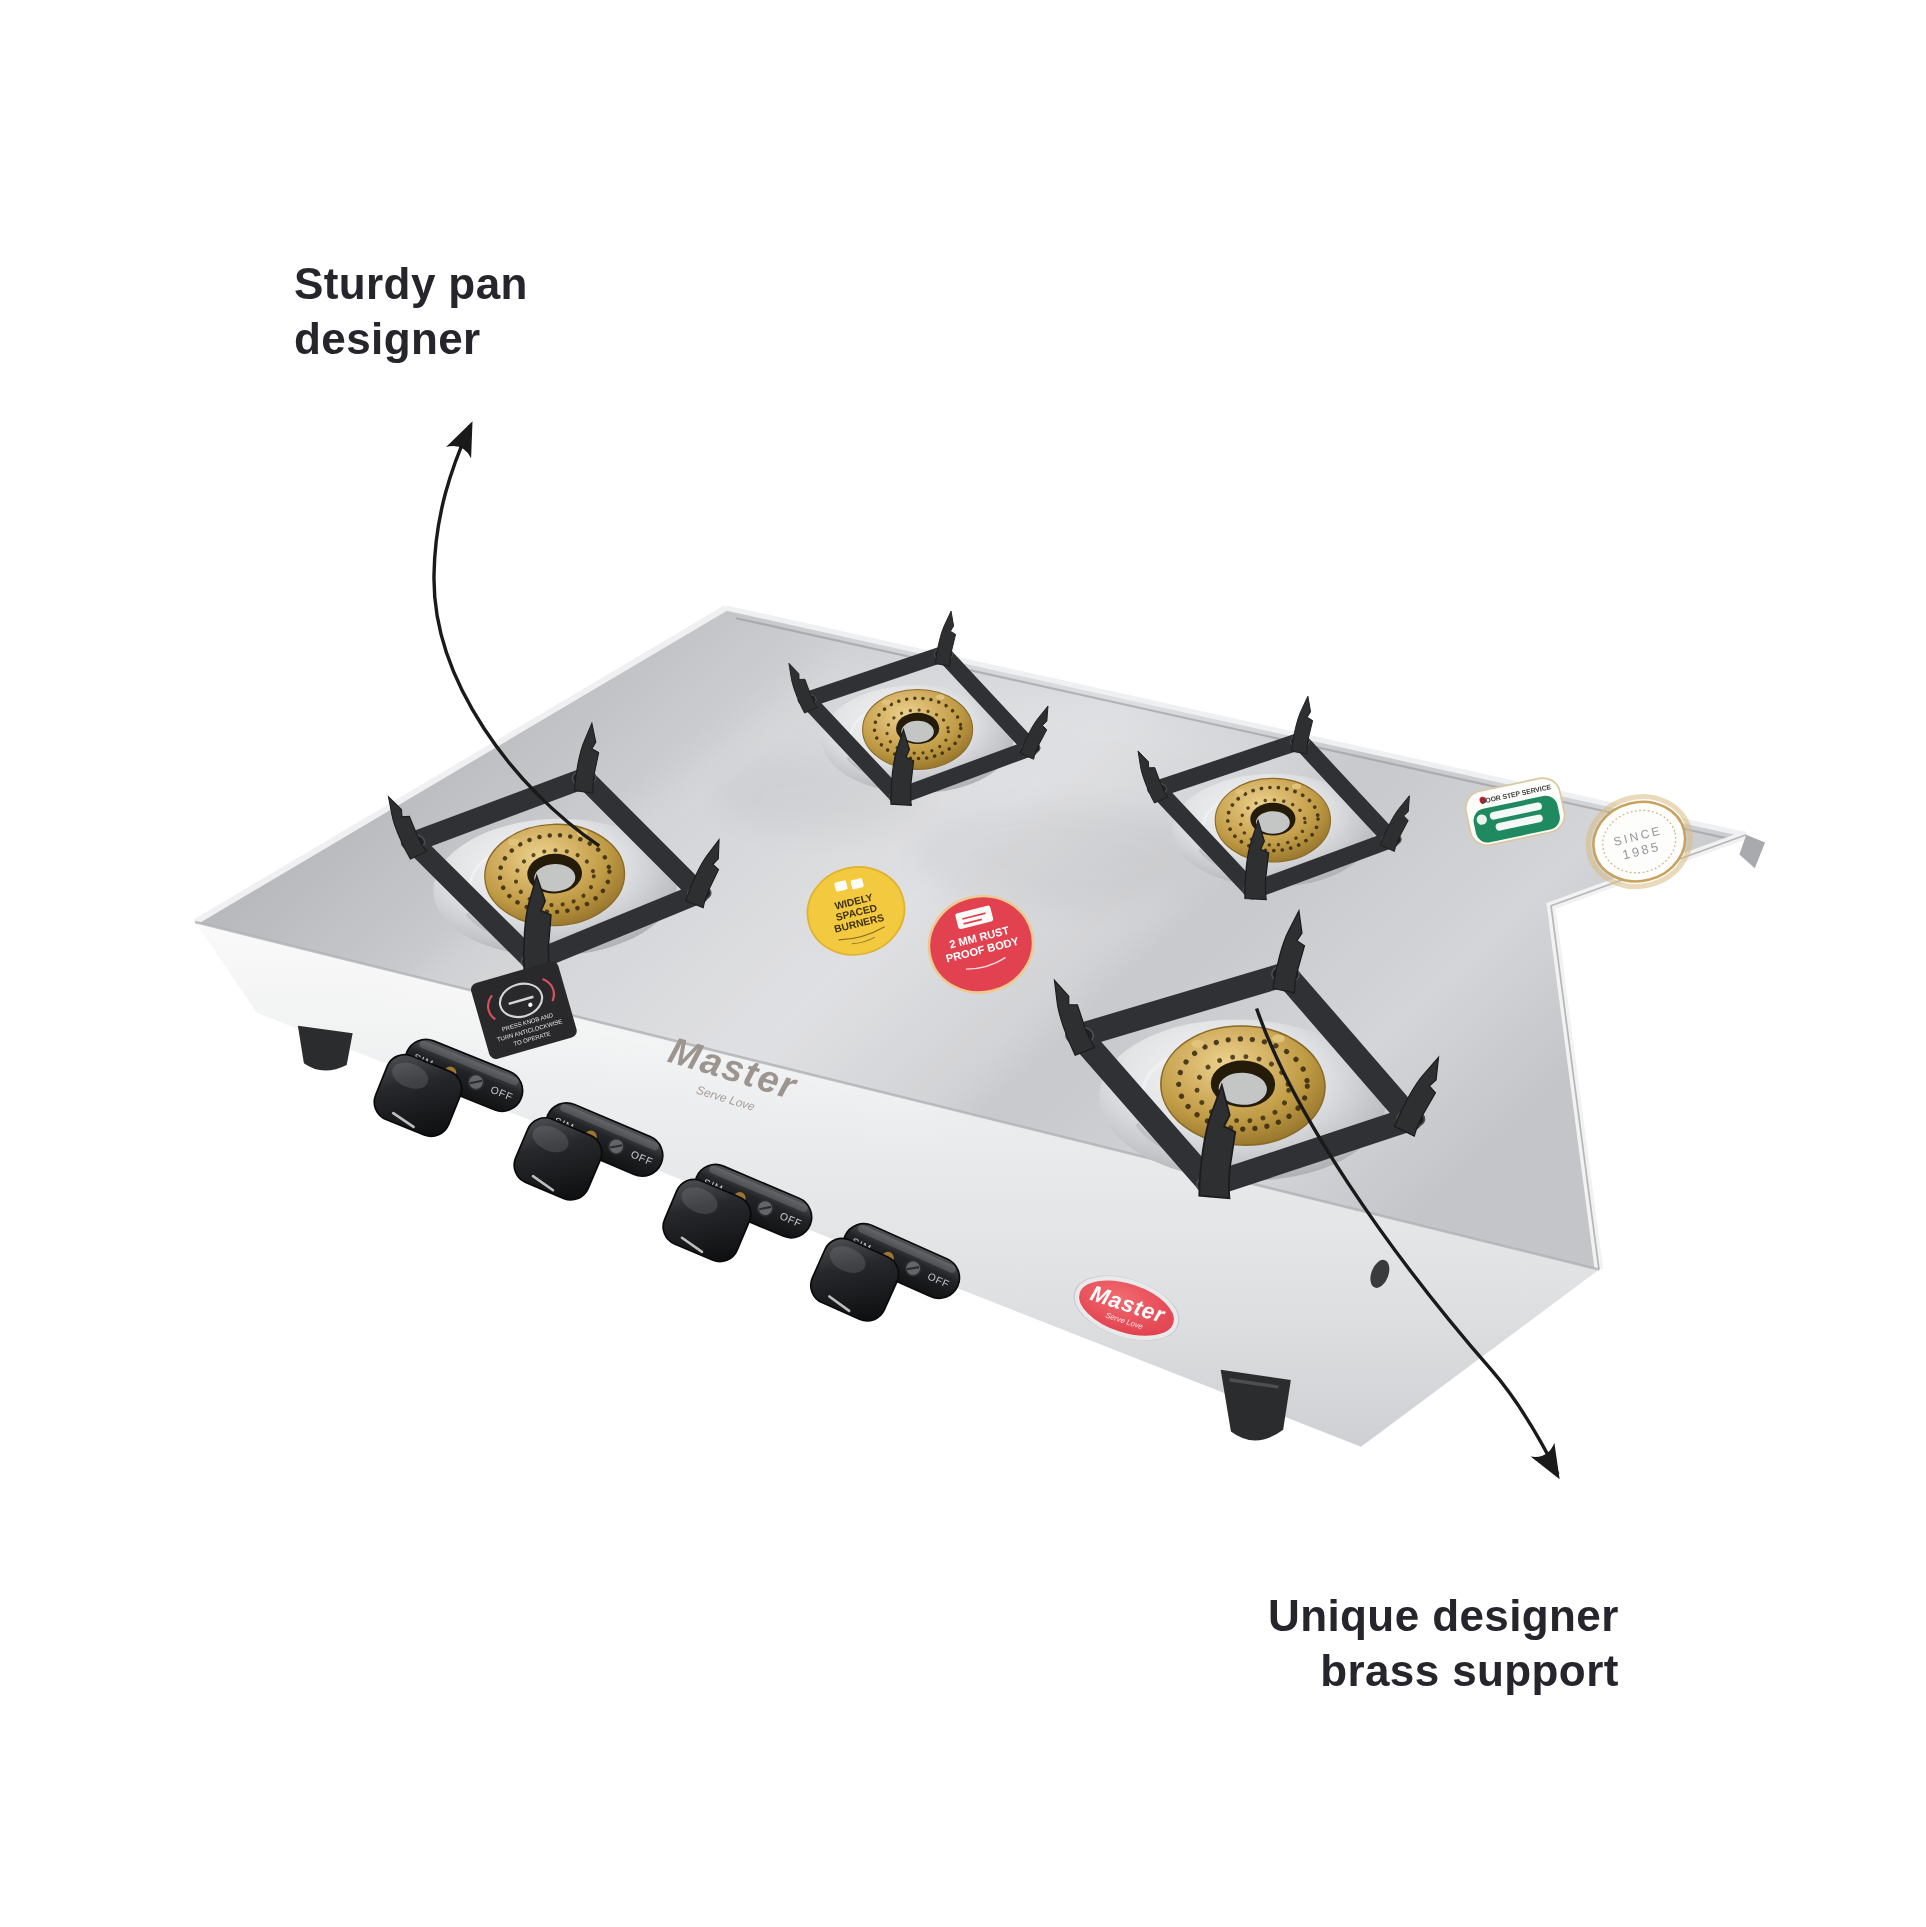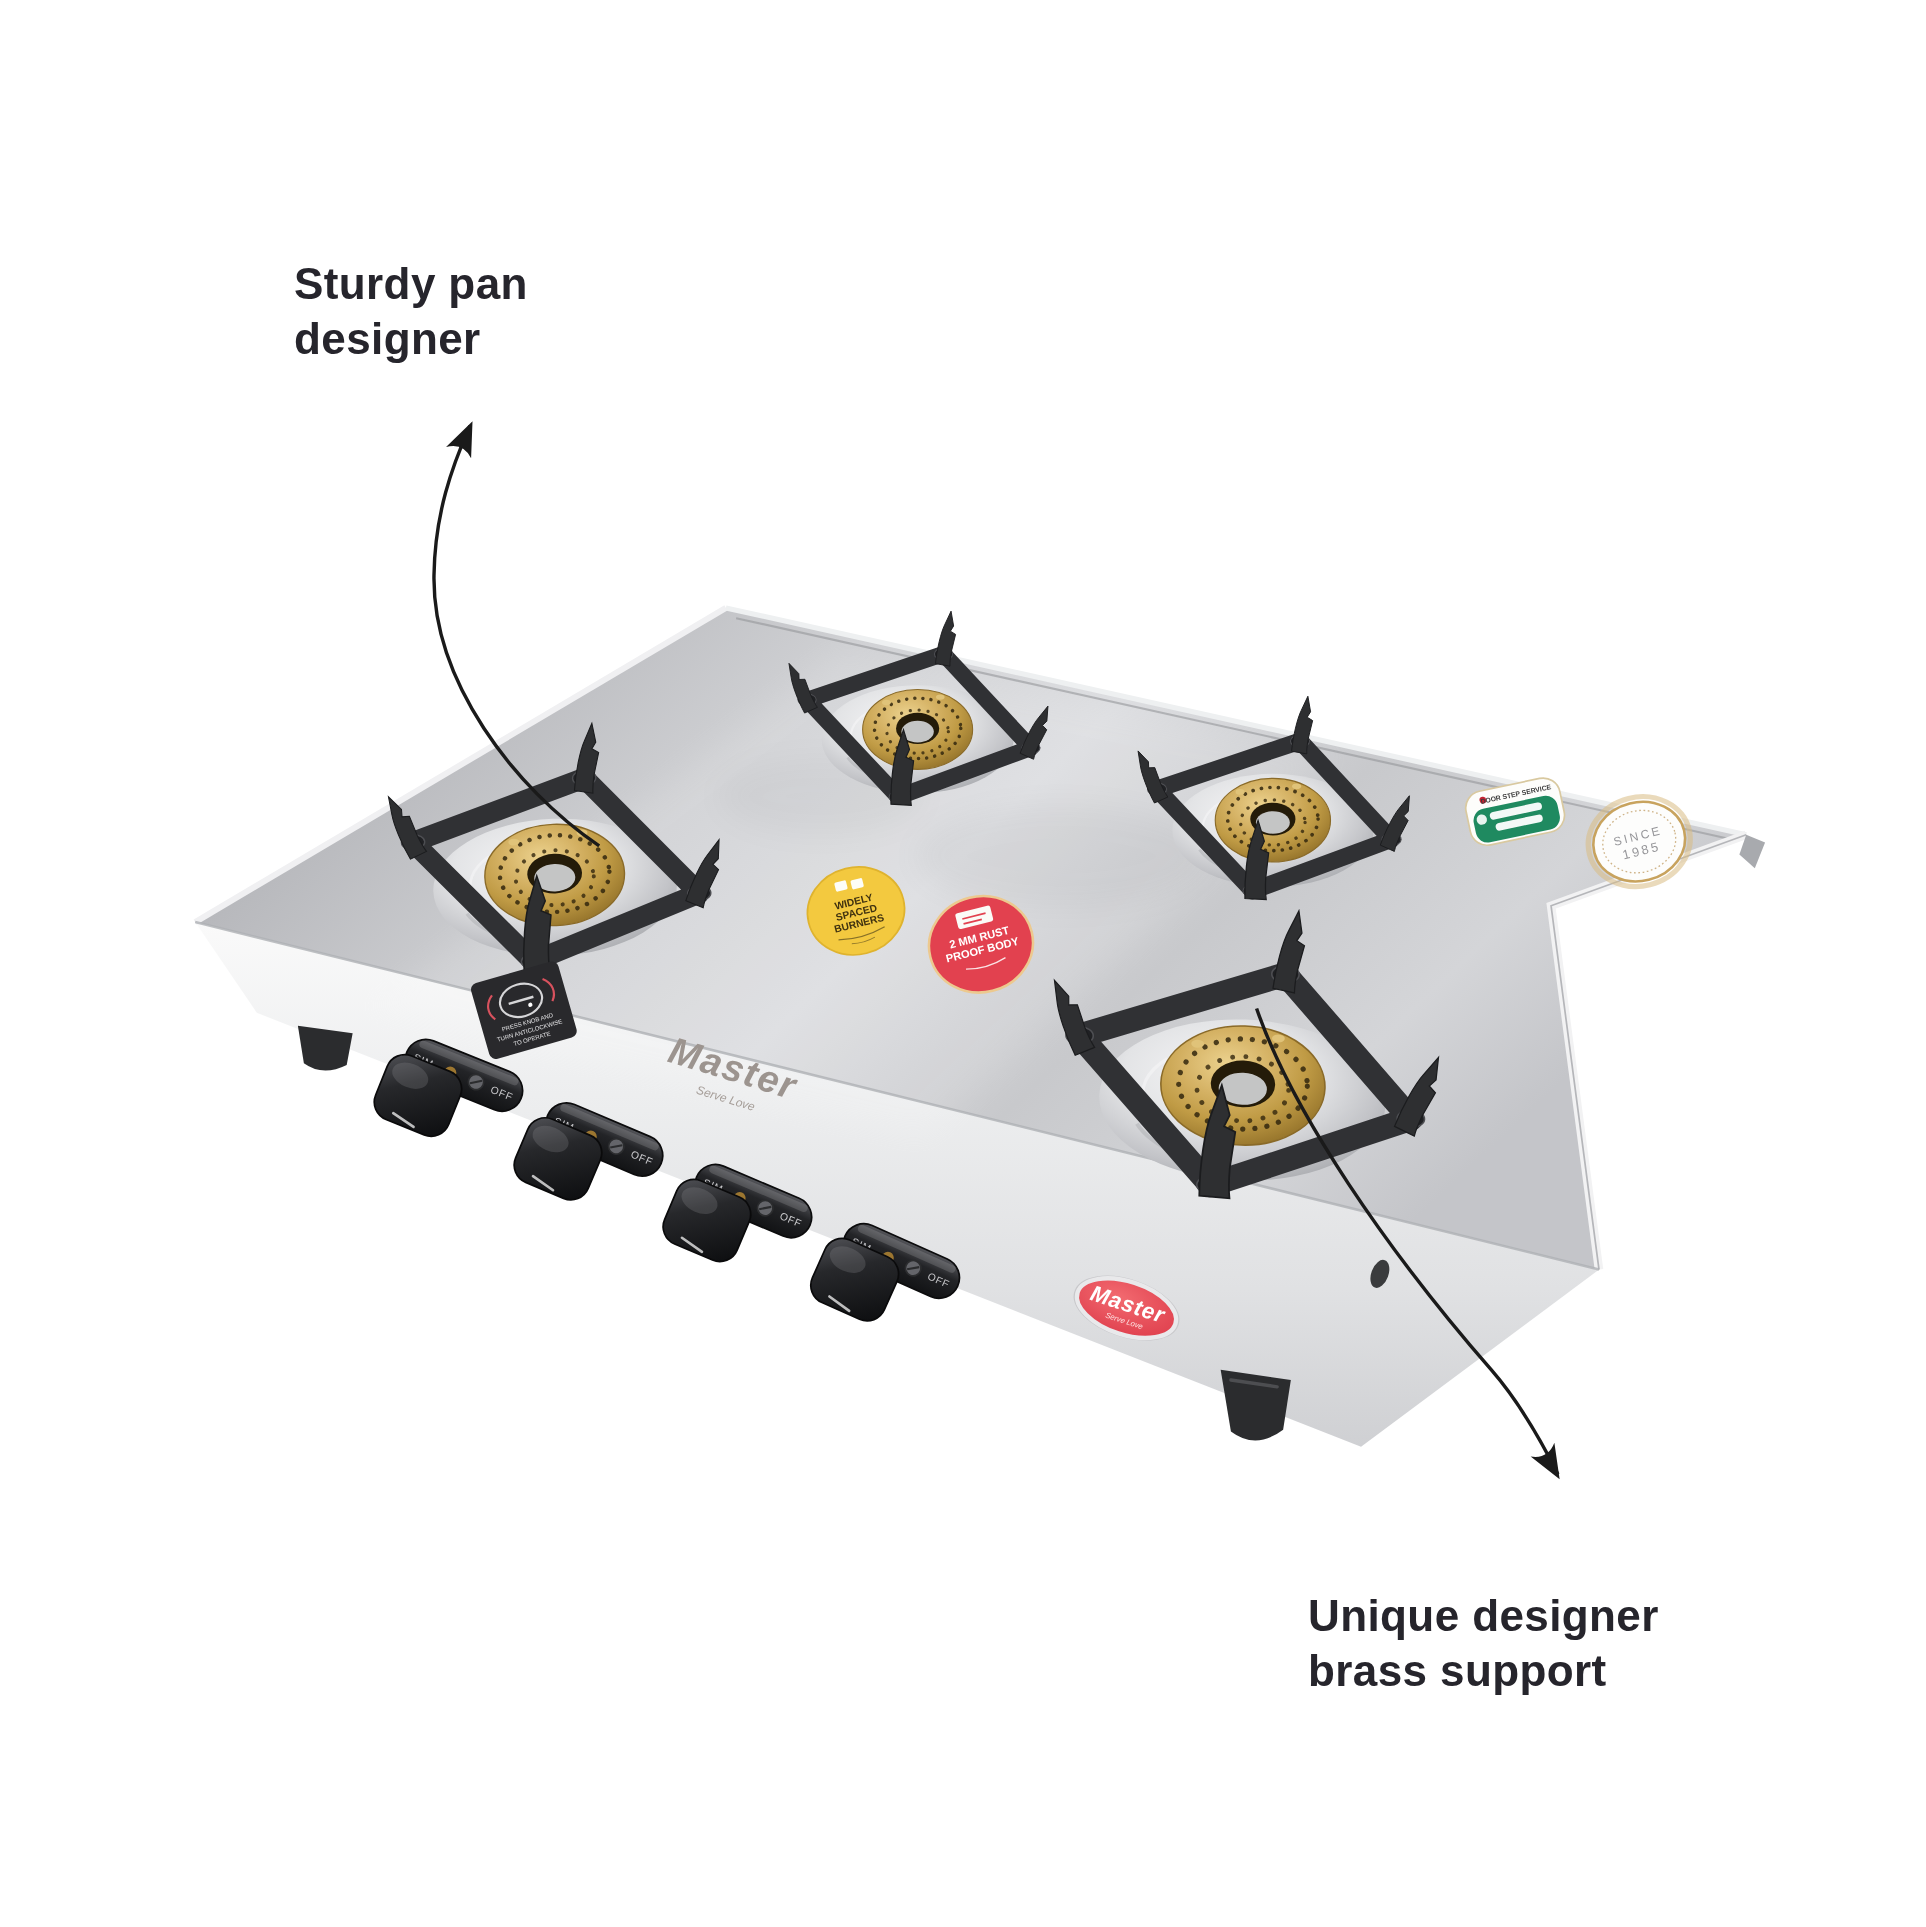--- a/index.html
+++ b/index.html
@@ -1,21 +1,21 @@
 <!DOCTYPE html>
 <html style="font-size:13.7px"><head>
 <meta charset="utf-8">
 <style>
   html,body{margin:0;padding:0;background:#ffffff;}
   .stage{position:relative;width:1926px;height:1928px;background:#ffffff;overflow:hidden;
          font-family:"Liberation Sans",sans-serif;}
   .annotation{position:absolute;color:#26252c;font-weight:600;font-size:44px;line-height:1.24;
               letter-spacing:0.4px;}
   .ann-top{left:294px;top:238px;margin-top:19px;}
-  .ann-bottom{left:1308px;top:1589px;}
+  .ann-bottom{left:1268px;top:1589px;text-align:right;}
   svg text{font-family:"Liberation Sans",sans-serif;}
 </style>
 </head>
 <body>
 
 <div class="stage">
 
   <div class="annotation ann-top">
     <div>Sturdy pan</div>
     <div>designer</div>

